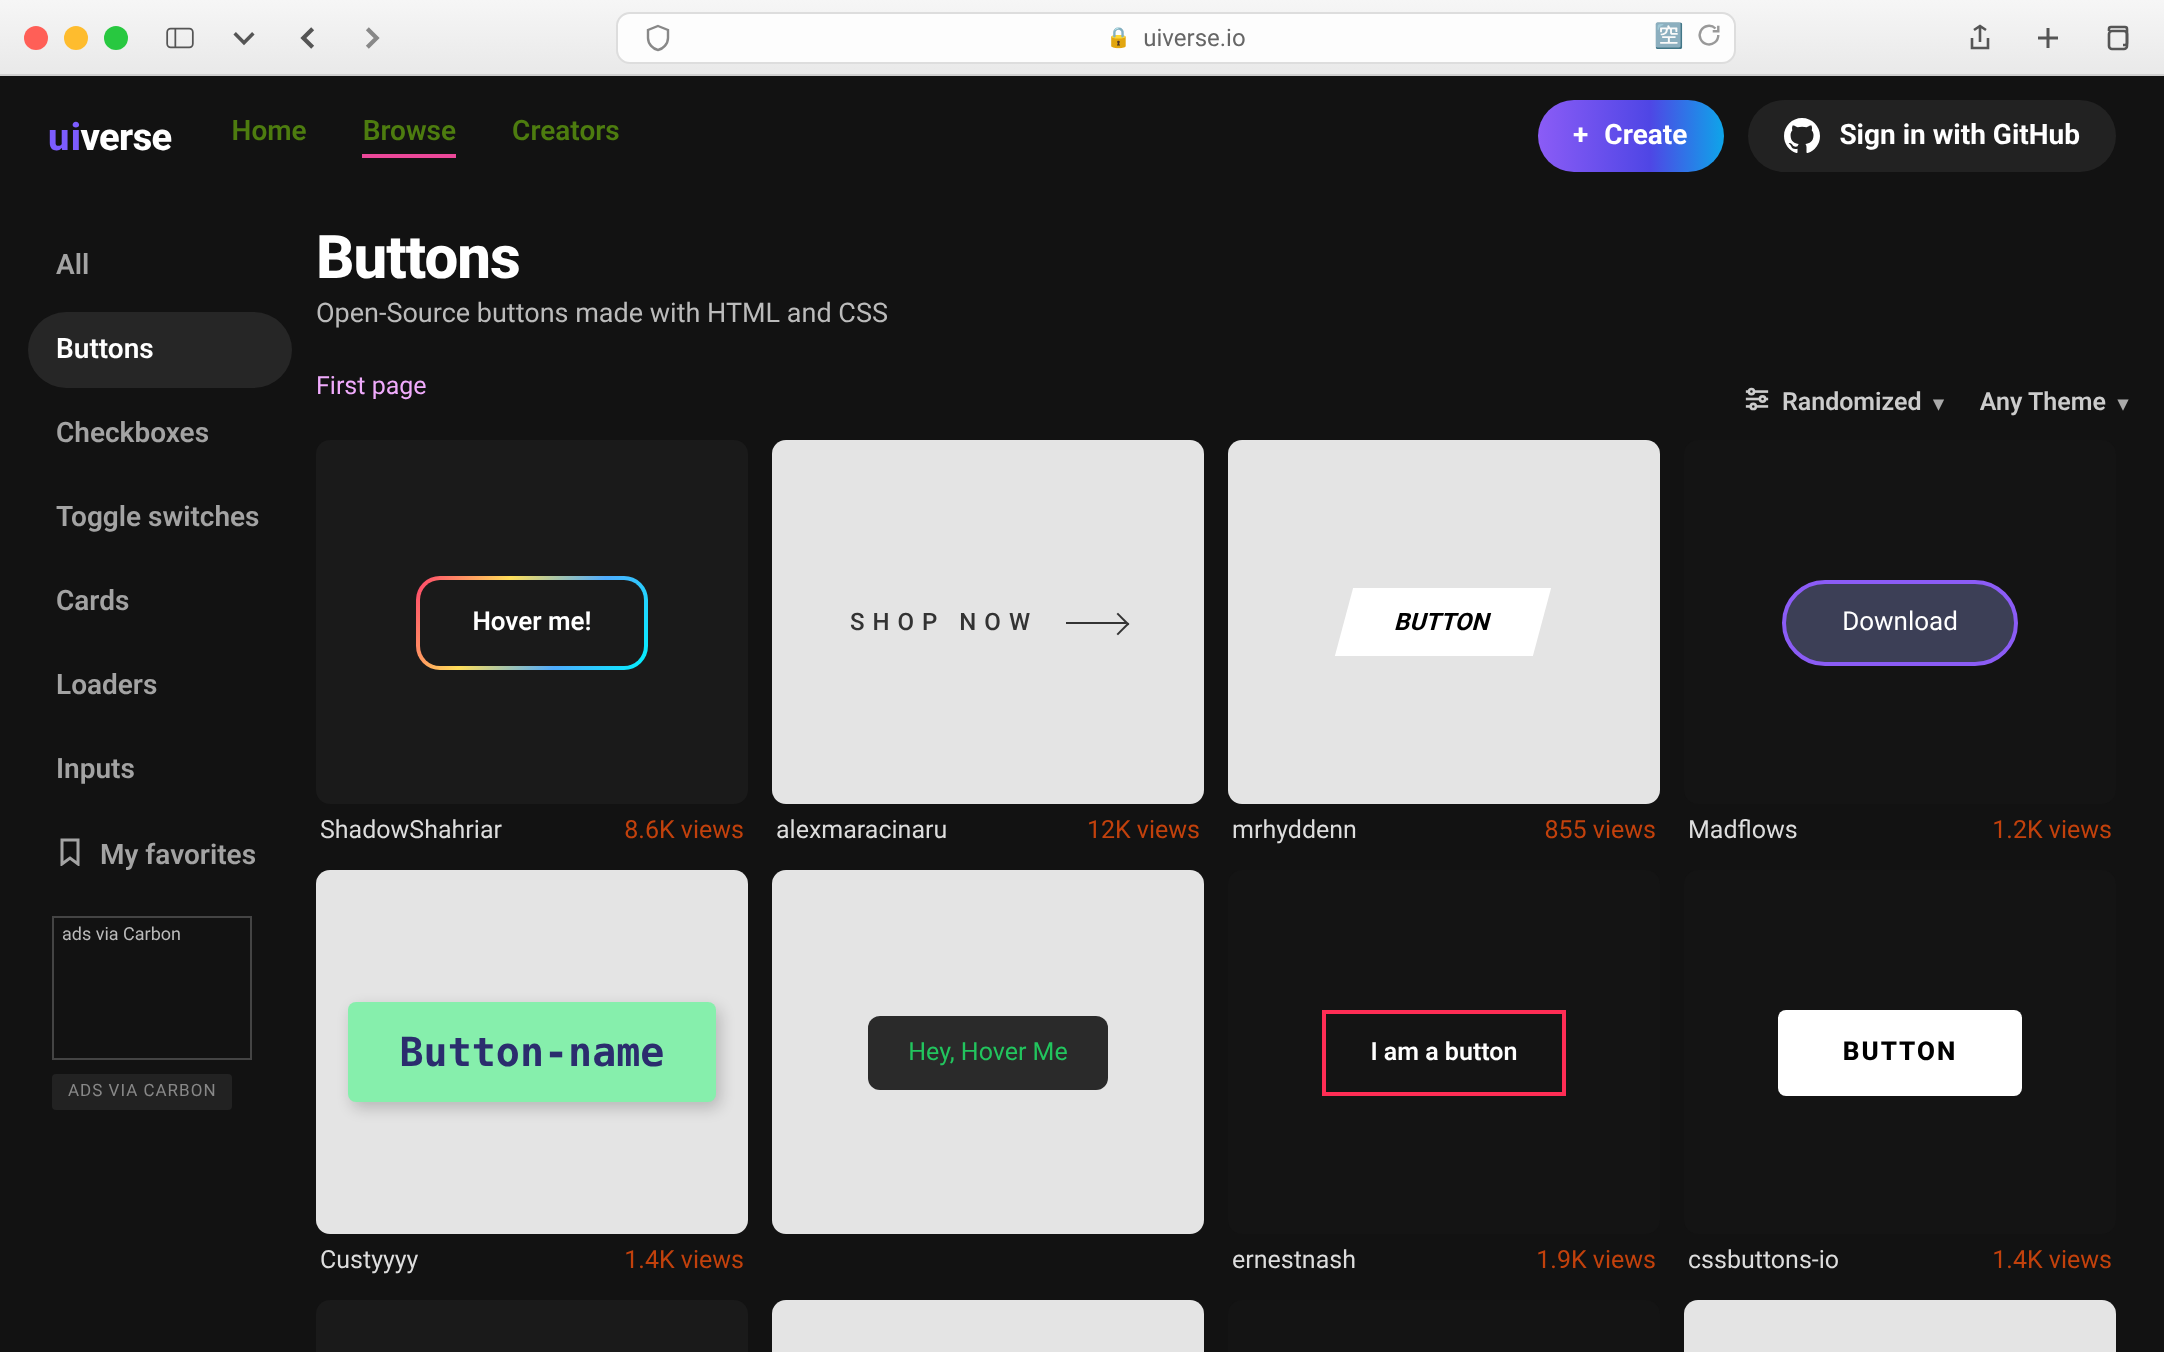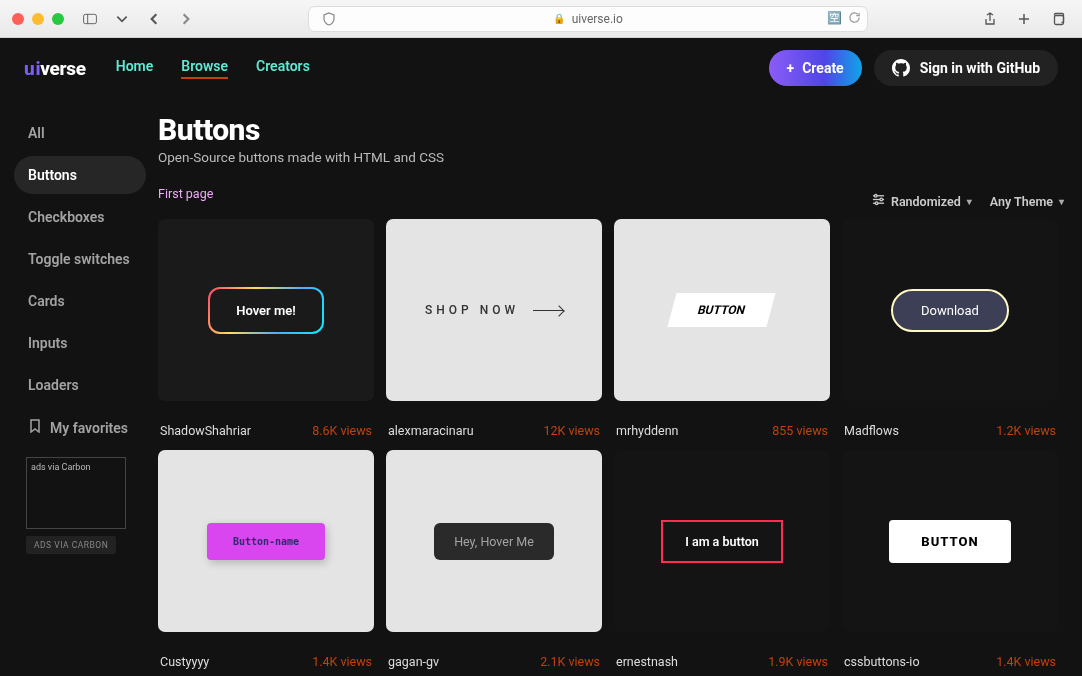--- a/index.html
+++ b/index.html
@@ -63,22 +63,22 @@
     .topnav {
       display: flex;
       align-items: center;
       padding: 12px 24px;
       gap: 30px;
     }
     .logo { display: flex; align-items: center; font-weight: 800; font-size: 19px; letter-spacing: -0.3px; }
     .logo .u { color: #7c5cff; margin-right: 1px; }
     .logo .i { color: #7c5cff; }
     .nav-links { display: flex; gap: 28px; font-size: 14px; font-weight: 600; }
-    .nav-link { color: #5eead4; cursor: pointer; padding-bottom: 3px; }
-    .nav-link.active { border-bottom: 2px solid #c2410c; }
+    .nav-link { color: #4d7c0f; cursor: pointer; padding-bottom: 3px; }
+    .nav-link.active { border-bottom: 2px solid #ec4899; }
     .nav-actions { margin-left: auto; display: flex; gap: 12px; }
     .create-btn {
       background: linear-gradient(90deg, #8b5cf6, #4f46e5 60%, #0ea5e9);
       padding: 9px 18px;
       border-radius: 999px;
       font-weight: 700;
       font-size: 14px;
       display: flex; align-items: center; gap: 8px;
       cursor: pointer;
     }
@@ -145,21 +145,21 @@
       height: 182px;
       border-radius: 7px;
       display: flex; align-items: center; justify-content: center;
       background: #e4e4e4;
       cursor: pointer;
     }
     .thumb.dark { background: #1a1a1a; }
     .thumb.darker { background: #141414; }
     .card-meta {
       display: flex; justify-content: space-between;
-      font-size: 12.5px; color: #ddd; margin-top: 22px;
+      font-size: 12.5px; color: #ddd; margin-top: 6px;
       padding: 0 2px;
       align-items: center;
     }
     .card-meta .views { color: #c2410c; }
 
     
     .hover-me {
       padding: 12px 24px; border-radius: 10px;
       background: #1a1a1a;
       border: 2px solid transparent;
@@ -175,28 +175,28 @@
       display: flex; align-items: center; gap: 14px;
     }
     .shop-now .arrow { width: 30px; height: 1px; background: #333; position: relative; }
     .shop-now .arrow::after { content:''; position:absolute; right:0; top:-3px; width:7px; height:7px; border-top:1px solid #333; border-right:1px solid #333; transform: rotate(45deg); }
     .slant-btn {
       padding: 10px 26px; background:#fff; color:#000; font-weight:700; font-size:12px;
       transform: skewX(-15deg);
     }
     .download-btn {
       padding: 12px 28px; border-radius: 999px; color:#fff; font-size:13px;
-      background: #3c3f56; border: 2px solid #fef9c3;
+      background: #3c3f56; border: 2px solid #8b5cf6;
     }
     .button-name {
-      padding: 13px 26px; background: #d946ef; color: #2b2d6e; font-family: ui-monospace, Menlo, monospace;
-      font-size: 10px; font-weight: 600; border-radius: 4px; box-shadow: 2px 3px 8px rgba(0,0,0,.2);
+      padding: 13px 26px; background: #86efac; color: #2b2d6e; font-family: ui-monospace, Menlo, monospace;
+      font-size: 20px; font-weight: 600; border-radius: 4px; box-shadow: 2px 3px 8px rgba(0,0,0,.2);
     }
     .hey-hover {
-      padding: 11px 20px; background: #2a2a2a; color: #a3a3a3; font-size: 12.5px;
+      padding: 11px 20px; background: #2a2a2a; color: #22c55e; font-size: 12.5px;
       border-radius: 6px;
       text-align: center;
     }
     .iam-btn {
       padding: 12px 22px; border: 2px solid #ff2d55; color: #fff;
       font-size: 12.5px; font-weight: 600;
     }
     .button-caps {
       padding: 14px 32px; background:#fff; color:#000; font-weight:800; font-size:13px;
       letter-spacing: 1px; border-radius: 4px;
@@ -313,24 +313,24 @@
       <div class="side-item">
           <span>Checkboxes</span>
         </div>
       <div class="side-item">
           <span>Toggle switches</span>
         </div>
       <div class="side-item">
           <span>Cards</span>
         </div>
       <div class="side-item">
+          <span>Loaders</span>
+        </div>
+      <div class="side-item">
           <span>Inputs</span>
-        </div>
-      <div class="side-item">
-          <span>Loaders</span>
         </div>
       <div class="side-item">
         <span>
           <svg width="14" height="14" viewBox="0 0 14 14" fill="none" stroke="currentColor" stroke-width="1.5">
               <path d="M3 1h8v12l-4-3-4 3V1z"></path>
             </svg>
         </span>
         <span>My favorites</span>
       </div>
       <div class="ad-box"><span>ads via Carbon</span></div>
@@ -414,24 +414,20 @@
           </div>
           <div class="card-meta">
             <span>Custyyyy</span>
             <span class="views">1.4K views</span>
           </div>
         </div>
         <div class="card">
           <div class="thumb">
             <div class="hey-hover">Hey, Hover Me</div>
           </div>
-          <div class="card-meta">
-            <span>gagan-gv</span>
-            <span class="views">2.1K views</span>
-          </div>
         </div>
         <div class="card">
           <div class="thumb darker">
             <div class="iam-btn">I am a button</div>
           </div>
           <div class="card-meta">
             <span>ernestnash</span>
             <span class="views">1.9K views</span>
           </div>
         </div>

